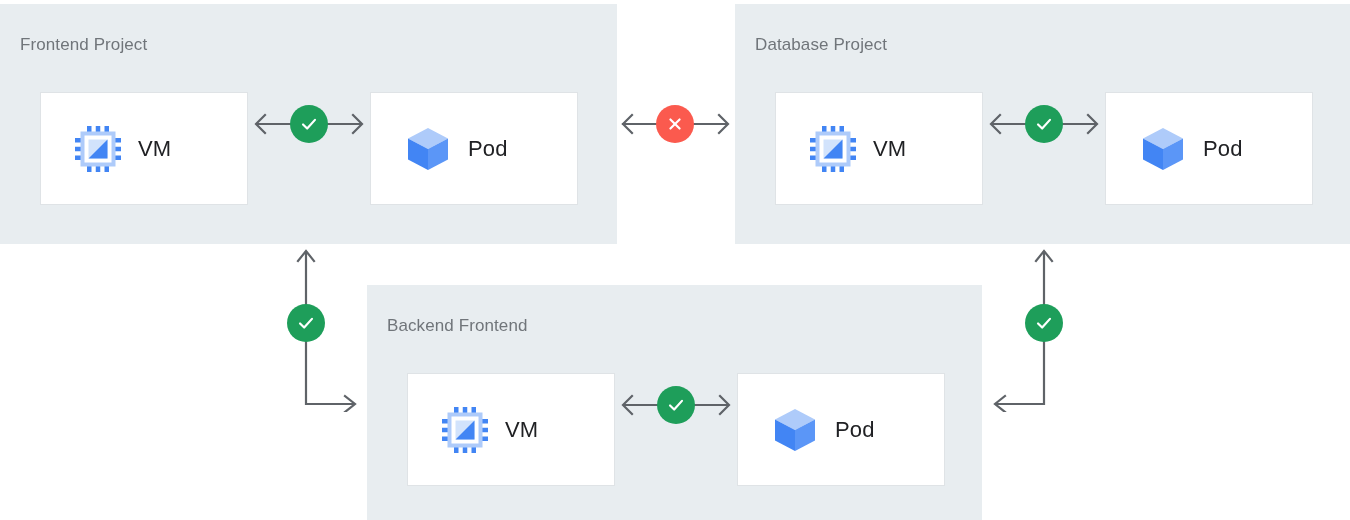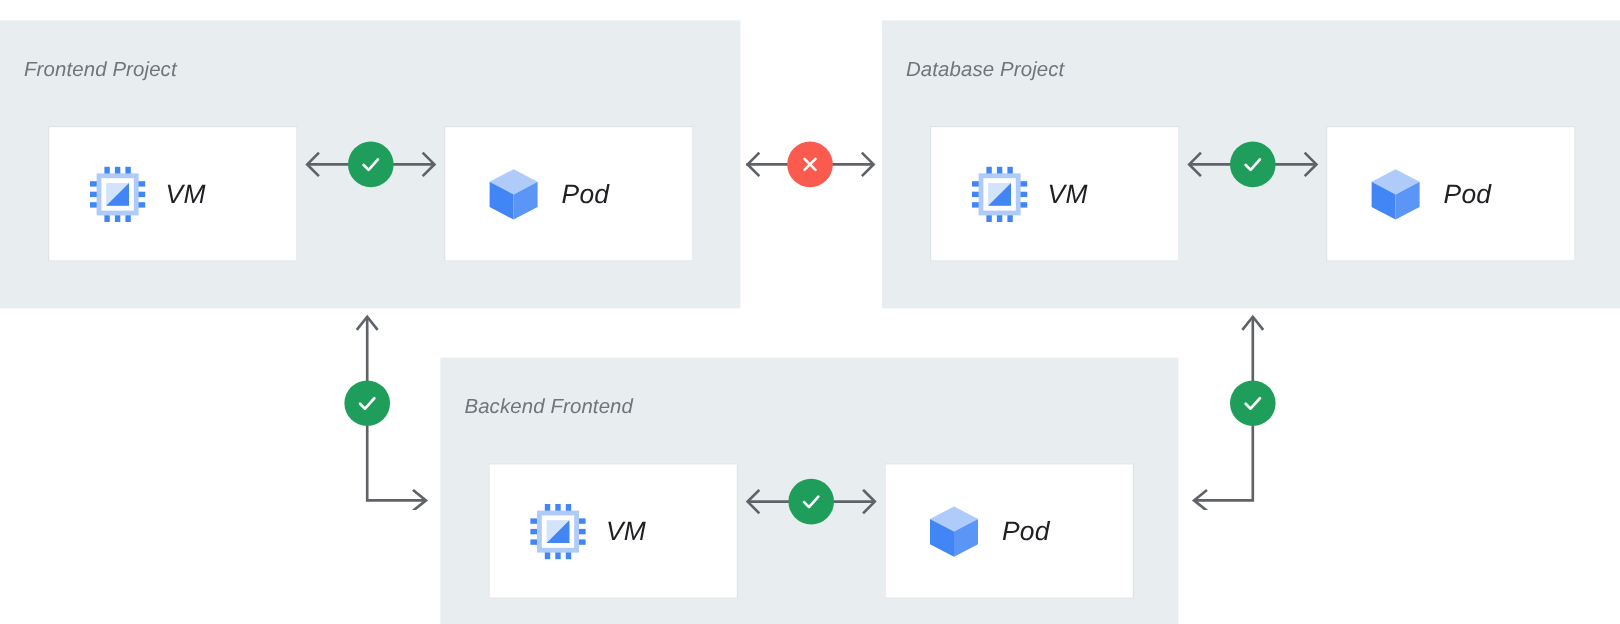--- a/index.html
+++ b/index.html
@@ -11,24 +11,23 @@
     width: 1350px;
     height: 520px;
     position: relative;
     overflow: hidden;
     font-family: "Liberation Sans", sans-serif;
     -webkit-font-smoothing: antialiased;
   }
 
   .stage {
     position: absolute;
-    left: 0; top: 17px;
+    left: 0; top: 4px;
     width: 1350px;
     height: 460px;
-    font-style: italic;
   }
 
   
   .panel {
     position: absolute;
     background: #e8edf0;
     box-sizing: border-box;
   }
   .panel-frontend { left: 0px;   top: 0px;   width: 617px; height: 240px; }
   .panel-database { left: 735px; top: 0px;   width: 615px; height: 240px; }

